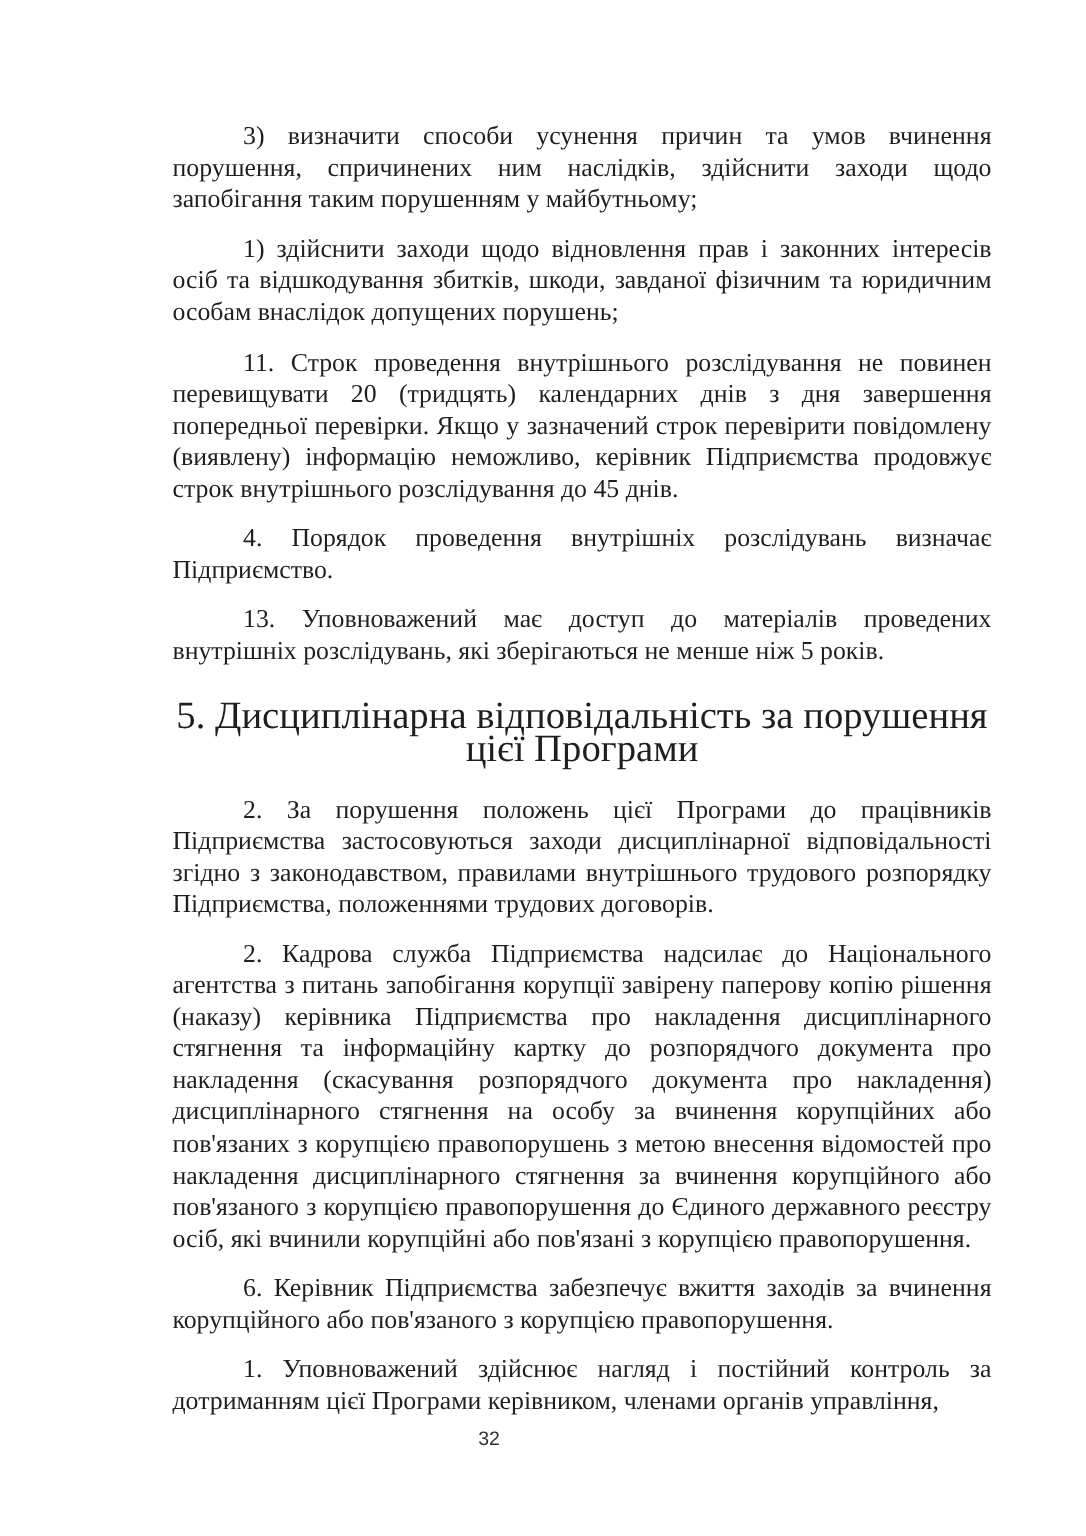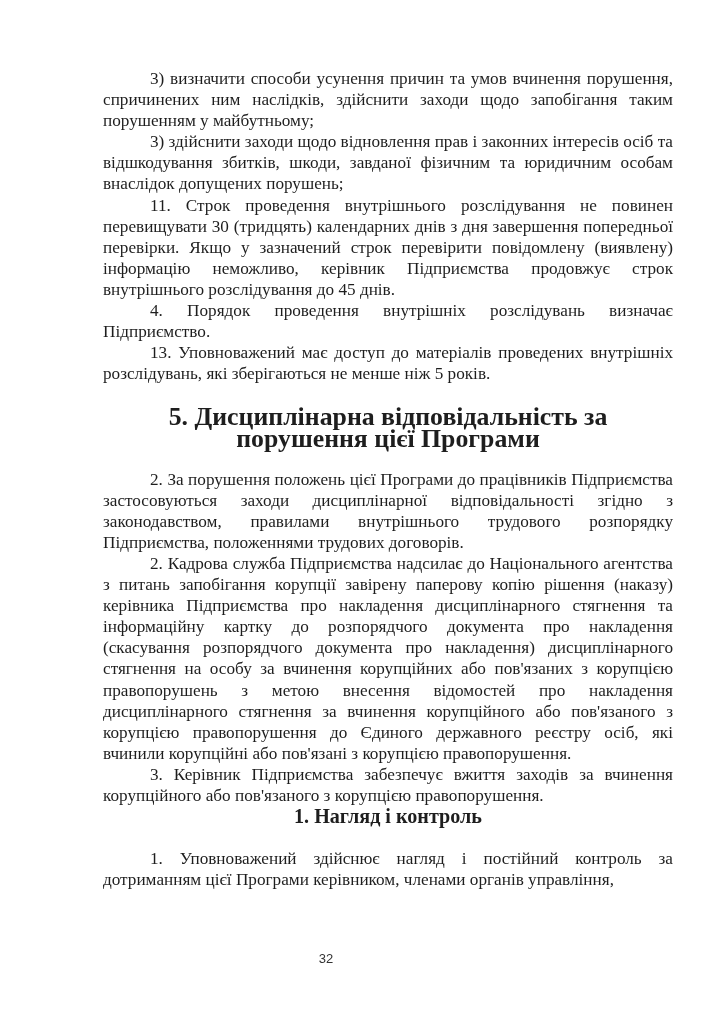--- a/index.html
+++ b/index.html
@@ -8,55 +8,54 @@
     position: absolute;
     left: 103px;
     top: 68px;
     width: 570px;
     font-family: "Liberation Serif", serif;
     font-size: 17.2px;
     line-height: 21.1px;
     color: #1e1e1e;
   }
   .p {
-    margin: 0;
+    margin: 12px;
     text-align: justify;
     text-indent: 47px;
     hyphens: none;
   }
   .h {
     margin: 12px;
     text-align: center;
-    font-weight: bold;
+    font-weight: normal;
   }
   .h-sec { margin-top: 22px; margin-bottom: 20px; }
   .h-part { margin-top: 25px; margin-bottom: 20px; }
   .h-sub { margin-top: 0; margin-bottom: 21px; }
   .pagenum {
     position: absolute;
     left: 0; width: 652px;
     top: 951px;
     text-align: center;
     font-family: "Liberation Sans", sans-serif;
     font-size: 13px;
     color: #333;
   }
 </style>
 </head>
 <body>
 
 <div class="page">
   <p class="p">3) визначити способи усунення причин та умов вчинення порушення, спричинених ним наслідків, здійснити заходи щодо запобігання таким порушенням у майбутньому;</p>
-  <p class="p">3) здійснити заходи щодо відновлення прав і законних інтересів осіб та відшкодування збитків, шкоди, завданої фізичним та юридичним особам внаслідок допущених порушень;</p>
-  <p class="p">11. Строк проведення внутрішнього розслідування не повинен перевищувати 30 (тридцять) календарних днів з дня завершення попередньої перевірки. Якщо у зазначений строк перевірити повідомлену (виявлену) інформацію неможливо, керівник Підприємства продовжує строк внутрішнього розслідування до 45 днів.</p>
+  <p class="p">1) здійснити заходи щодо відновлення прав і законних інтересів осіб та відшкодування збитків, шкоди, завданої фізичним та юридичним особам внаслідок допущених порушень;</p>
+  <p class="p">11. Строк проведення внутрішнього розслідування не повинен перевищувати 20 (тридцять) календарних днів з дня завершення попередньої перевірки. Якщо у зазначений строк перевірити повідомлену (виявлену) інформацію неможливо, керівник Підприємства продовжує строк внутрішнього розслідування до 45 днів.</p>
   <p class="p">4. Порядок проведення внутрішніх розслідувань визначає Підприємство.</p>
   <p class="p">13. Уповноважений має доступ до матеріалів проведених внутрішніх розслідувань, які зберігаються не менше ніж 5 років.</p>
 
   <h2 class="h h-sec">5. Дисциплінарна відповідальність за порушення цієї Програми</h2>
   <p class="p">2. За порушення положень цієї Програми до працівників Підприємства застосовуються заходи дисциплінарної відповідальності згідно з законодавством, правилами внутрішнього трудового розпорядку Підприємства, положеннями трудових договорів.</p>
   <p class="p">2. Кадрова служба Підприємства надсилає до Національного агентства з питань запобігання корупції завірену паперову копію рішення (наказу) керівника Підприємства про накладення дисциплінарного стягнення та інформаційну картку до розпорядчого документа про накладення (скасування розпорядчого документа про накладення) дисциплінарного стягнення на особу за вчинення корупційних або пов'язаних з корупцією правопорушень з метою внесення відомостей про накладення дисциплінарного стягнення за вчинення корупційного або пов'язаного з корупцією правопорушення до Єдиного державного реєстру осіб, які вчинили корупційні або пов'язані з корупцією правопорушення.</p>
-  <p class="p">3. Керівник Підприємства забезпечує вжиття заходів за вчинення корупційного або пов'язаного з корупцією правопорушення.</p>
+  <p class="p">6. Керівник Підприємства забезпечує вжиття заходів за вчинення корупційного або пов'язаного з корупцією правопорушення.</p>
 
-  <h3 class="h h-sub">1.  Нагляд і контроль</h3>
   <p class="p">1. Уповноважений здійснює нагляд і постійний контроль за дотриманням цієї Програми керівником, членами органів управління,</p>
 </div>
 
 <div class="pagenum">32</div>
 
 </body></html>

